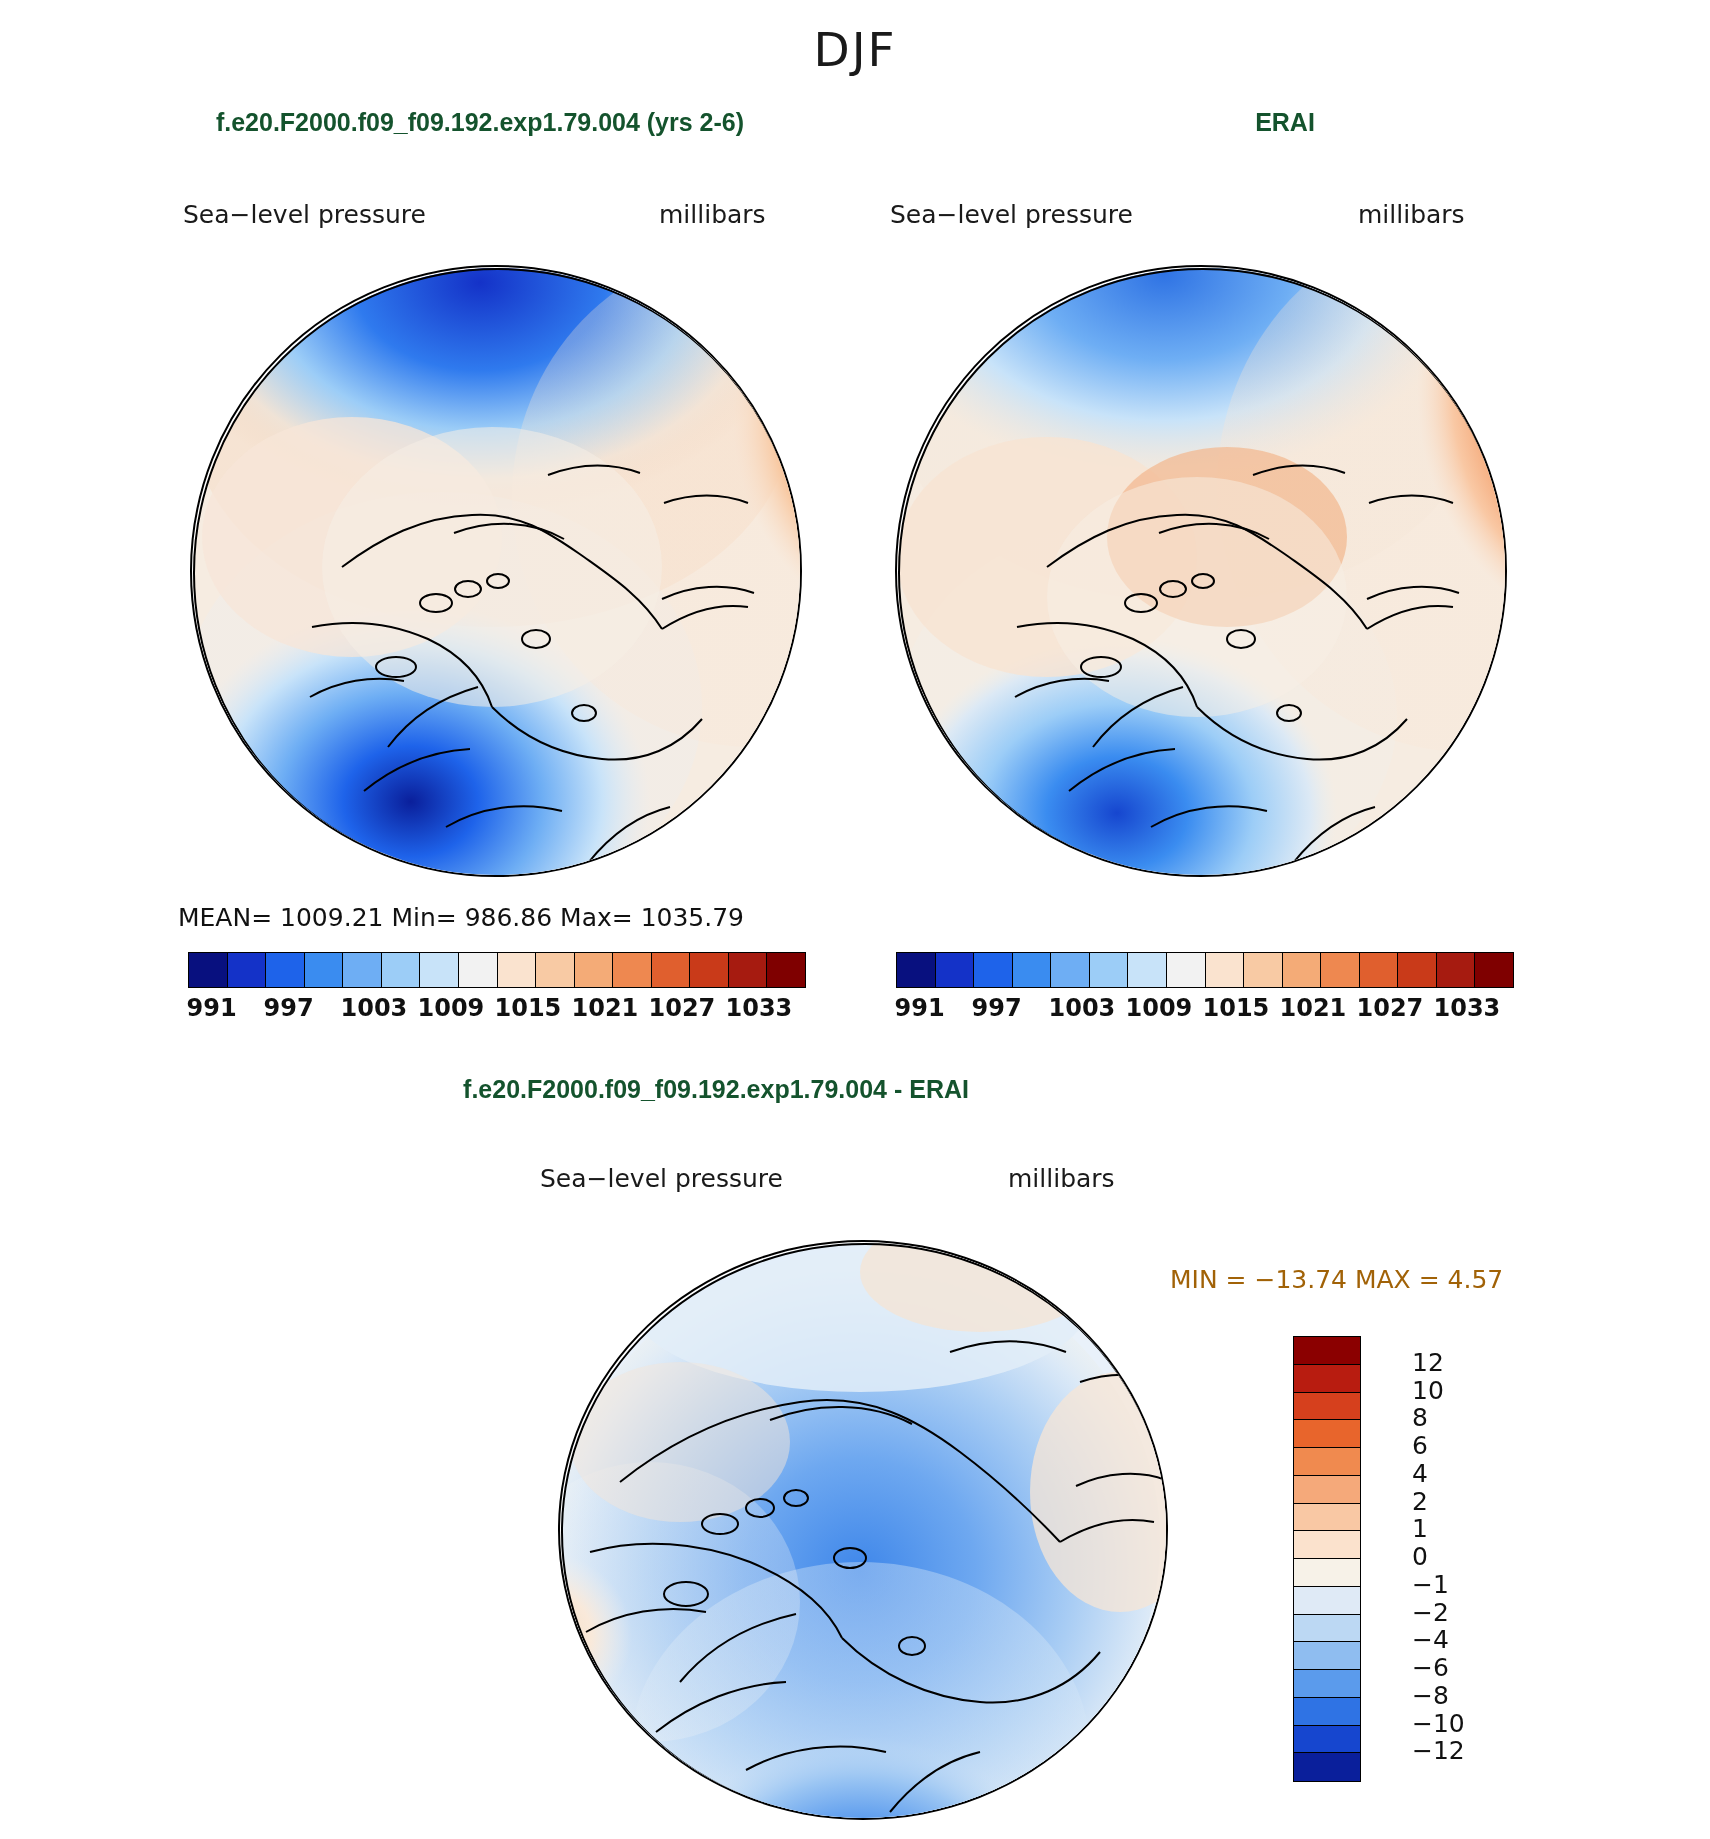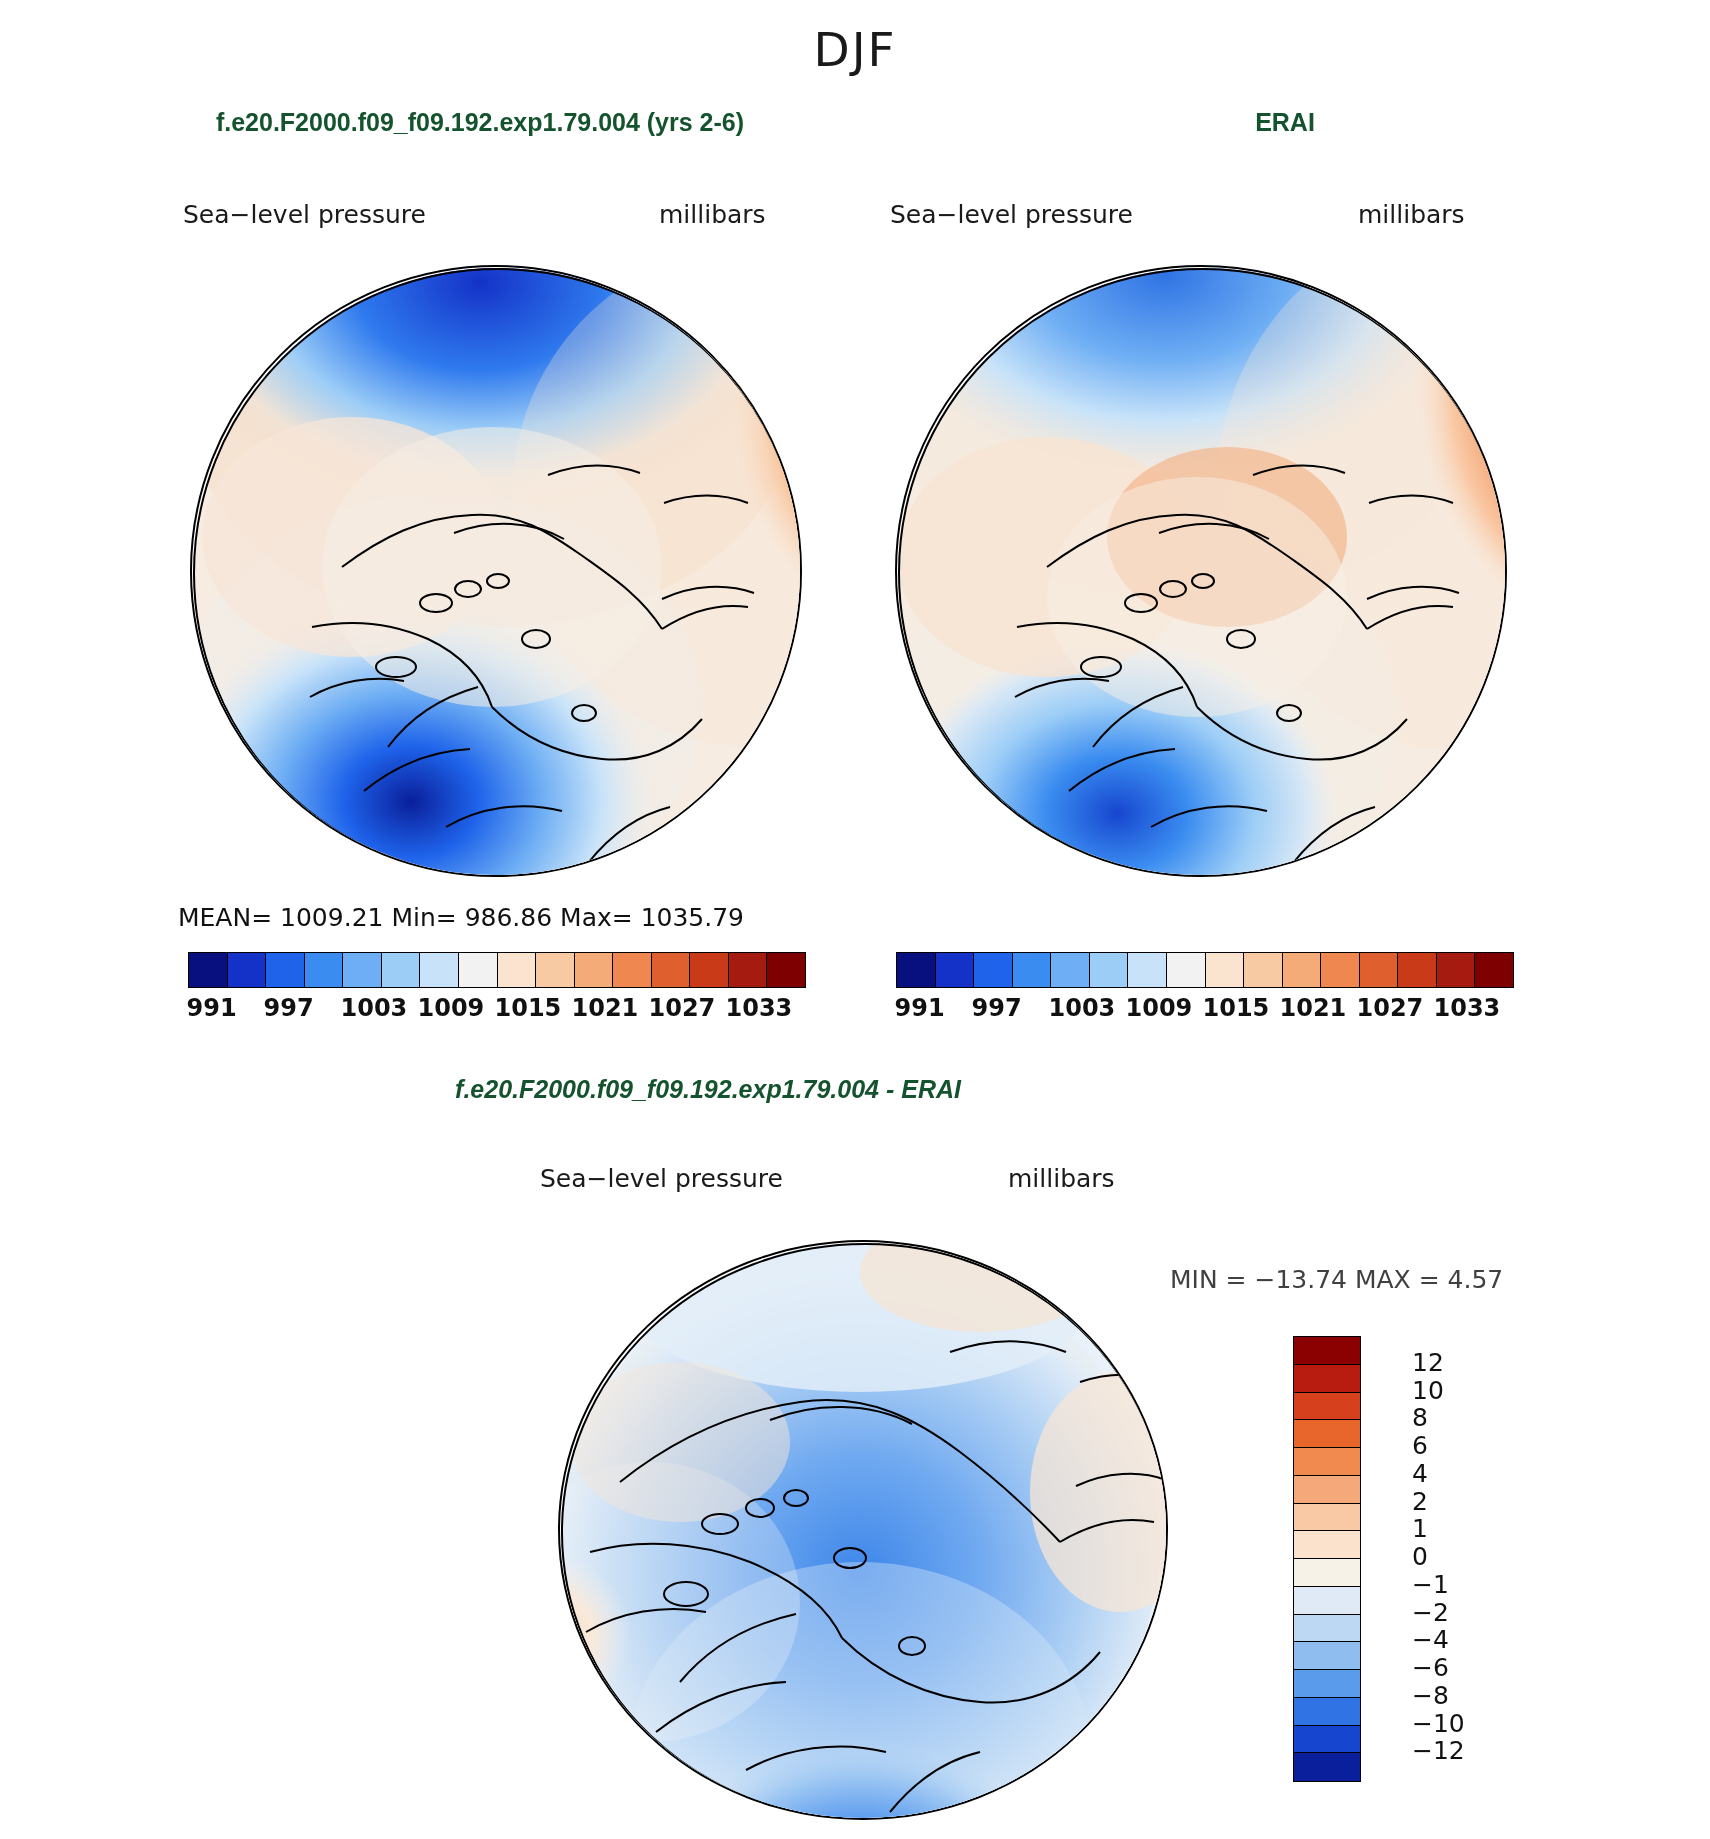--- a/index.html
+++ b/index.html
@@ -34,21 +34,21 @@
   .panel-title {
     position: absolute;
     font-size: 25px;
     font-weight: bold;
     font-family: "Liberation Sans", sans-serif;
     text-align: center;
     color: #14532d;
   }
   #title-left  { top: 108px; left: 55px;  width: 850px; }
   #title-right { top: 108px; left: 905px; width: 760px; }
-  #title-diff  { top: 1075px; left: 8px;    width: 1400px; font-style: italic; }
+  #title-diff  { top: 1075px; left: 16px;    width: 1400px; }
 
   .sub-label {
     position: absolute;
     font-size: 25px;
     font-family: "DejaVu Sans", sans-serif;
     color: #1a1a1a;
     white-space: nowrap;
   }
   .globe {
     position: absolute;
@@ -119,21 +119,21 @@
     position: absolute;
     left: 0;
     white-space: nowrap;
     margin-left: 37px;
   }
   .minmax {
     position: absolute;
     font-size: 25px;
     font-family: "DejaVu Sans", sans-serif;
     white-space: nowrap;
-    color: #404040;
+    color: #a16207;
   }
 </style>
 </head>
 <body>
 
 <div class="page">
 
   <div class="season-title">DJF</div>
 
   <div class="panel-title" id="title-left">f.e20.F2000.f09_f09.192.exp1.79.004 (yrs 2-6)</div>

